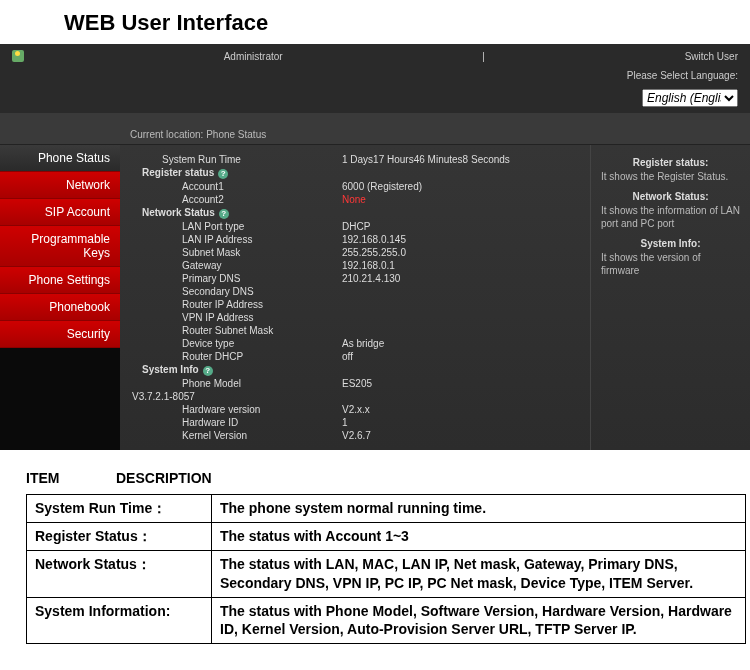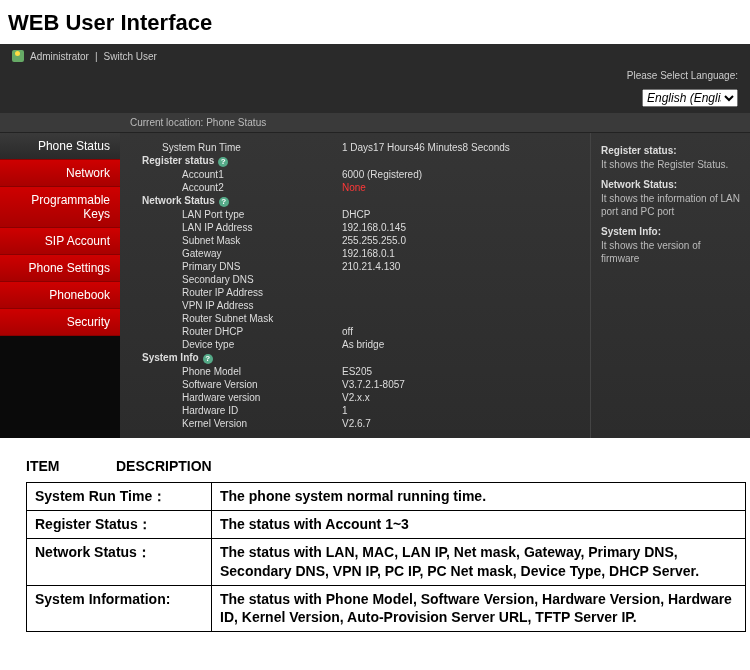--- a/index.html
+++ b/index.html
@@ -1,38 +1,38 @@
 <!DOCTYPE html>
 <html><head>
 <meta charset="utf-8">
 <style>
 * { box-sizing: border-box; margin: 0; padding: 0; }
 body { font-family: Arial, sans-serif; width: 750px; font-size: 11px; }
-.page-title { font-size: 22px; font-weight: bold; padding: 10px 8px 8px; }
+.page-title { font-size: 22px; font-weight: bold; padding: 10px 20px 8px; margin-left: 44px; }
 .app { background: #2a2a2a; color: #ccc; }
-.topbar { display: flex; justify-content: flex-start; align-items: center; padding: 6px 12px; font-size: 10px; gap: 6px; }
+.topbar { display: flex; justify-content: space-between; align-items: center; padding: 6px 12px; font-size: 10px; gap: 6px; }
 .topbar a { color: #ccc; text-decoration: none; }
 .langrow { display: flex; justify-content: flex-end; align-items: flex-start; padding: 2px 12px 6px; gap: 8px; font-size: 10px; }
 .langsel { font-size: 12px; width: 96px; font-style: italic; }
-.crumb { background: #3a3a3a; padding: 4px 20px 4px 130px; font-size: 10px; color: #bbb; border-bottom: 1px solid #222; }
+.crumb { background: #3a3a3a; padding: 16px 20px 4px 130px; font-size: 10px; color: #bbb; border-bottom: 1px solid #222; }
 .main { display: flex; min-height: 290px; background: linear-gradient(to bottom,#353535,#2c2c2c); }
 .side { width: 120px; background: #c00000; display: flex; flex-direction: column; }
 .side-item { background: linear-gradient(to bottom,#ce0000,#a80000); color: #fff; font-size: 12px; text-align: right; padding: 6px 10px; border-bottom: 1px solid #8b0000; cursor: pointer; }
 .side-item.active { background: linear-gradient(to bottom,#3a3a3a,#2a2a2a); }
 .side-fill { flex: 1; background: #0a0a0a; }
 .content { flex: 1; display: flex; }
 .details { flex: 1; padding: 8px 12px; font-size: 10px; color: #ddd; }
 .row { display: flex; padding: 1px 0; }
 .lbl { width: 210px; padding-left: 30px; }
 .lbl.bold { font-weight: bold; padding-left: 10px; }
 .lbl.sub { padding-left: 50px; }
 .val { flex: 1; }
 .val.red { color: #ff3838; }
 .help { width: 160px; padding: 8px 10px; font-size: 10px; color: #ddd; border-left: 1px solid #444; }
-.help h4 { font-size: 10px; font-weight: bold; margin: 4px 0 2px; }
+.help h4 { font-size: 10px; font-weight: bold; margin: 4px 0 2px; text-align: center; }
 .help p { margin-bottom: 8px; color: #bbb; line-height: 1.3; }
 .qicon { display: inline-block; width: 10px; height: 10px; background: #5a8; border-radius: 50%; color: #fff; font-size: 8px; text-align: center; line-height: 10px; margin-left: 4px; }
 .usericon { display:inline-block; width:12px; height:12px; background:#6a6; border-radius:2px; position:relative; }
 .usericon::before { content:""; position:absolute; top:1px; left:3px; width:5px; height:5px; background:#fd4; border-radius:50%; }
 
 .desc-section { padding: 20px 14px; font-size: 14px; margin-left: 12px; }
 .desc-head { display:flex; font-weight:bold; margin-bottom:8px; }
 .desc-head .c1 { width: 60px; margin-right: 30px; }
 table.desc { border-collapse: collapse; width: 720px; font-size: 14px; }
 table.desc td { border: 1px solid #000; padding: 4px 8px; vertical-align: top; line-height: 1.35; }
@@ -58,22 +58,22 @@
     <select class="langsel">
       <option>English (English)</option>
     </select>
   </div>
   <div class="crumb">Current location: Phone Status</div>
 
   <div class="main">
     <div class="side">
       <div class="side-item active">Phone Status</div>
       <div class="side-item">Network</div>
+      <div class="side-item">SIP Account</div>
       <div class="side-item">Programmable Keys</div>
-      <div class="side-item">SIP Account</div>
       <div class="side-item">Phone Settings</div>
       <div class="side-item">Phonebook</div>
       <div class="side-item">Security</div>
       <div class="side-fill"></div>
     </div>
 
     <div class="content">
       <div class="details" id="details">
           <div class="row">
             <div class="lbl ">System Run Time</div>
@@ -125,37 +125,36 @@
           </div>
           <div class="row">
             <div class="lbl sub">VPN IP Address</div>
             <div class="val"></div>
           </div>
           <div class="row">
             <div class="lbl sub">Router Subnet Mask</div>
             <div class="val"></div>
           </div>
           <div class="row">
+            <div class="lbl sub">Device type</div>
+            <div class="val">As bridge</div>
+          </div>
+          <div class="row">
             <div class="lbl sub">Router DHCP</div>
             <div class="val">off</div>
           </div>
           <div class="row">
-            <div class="lbl sub">Device type</div>
-            <div class="val">As bridge</div>
-          </div>
-          <div class="row">
             <div class="lbl bold">System Info<span class="qicon">?</span></div>
             <div class="val"></div>
           </div>
           <div class="row">
             <div class="lbl sub">Phone Model</div>
             <div class="val">ES205</div>
           </div>
           <div class="row">
-            <div class="lbl sub">Software Version</div>
             <div class="val">V3.7.2.1-8057</div>
           </div>
           <div class="row">
             <div class="lbl sub">Hardware version</div>
             <div class="val">V2.x.x</div>
           </div>
           <div class="row">
             <div class="lbl sub">Hardware ID</div>
             <div class="val">1</div>
           </div>
@@ -186,21 +185,21 @@
         <tr>
           <td class="k">System Run Time：</td>
           <td class="v">The phone system normal running time.</td>
         </tr>
         <tr>
           <td class="k">Register Status：</td>
           <td class="v">The status with Account 1~3</td>
         </tr>
         <tr>
           <td class="k">Network Status：</td>
-          <td class="v">The status with LAN, MAC, LAN IP, Net mask, Gateway, Primary DNS, Secondary DNS, VPN IP, PC IP, PC Net mask, Device Type, DHCP Server.</td>
+          <td class="v">The status with LAN, MAC, LAN IP, Net mask, Gateway, Primary DNS, Secondary DNS, VPN IP, PC IP, PC Net mask, Device Type, ITEM Server.</td>
         </tr>
         <tr>
           <td class="k">System Information:</td>
           <td class="v">The status with Phone Model, Software Version, Hardware Version, Hardware ID, Kernel Version, Auto-Provision Server URL, TFTP Server IP.</td>
         </tr>
       </tbody>
   </table>
 </div>
 
 </body></html>

